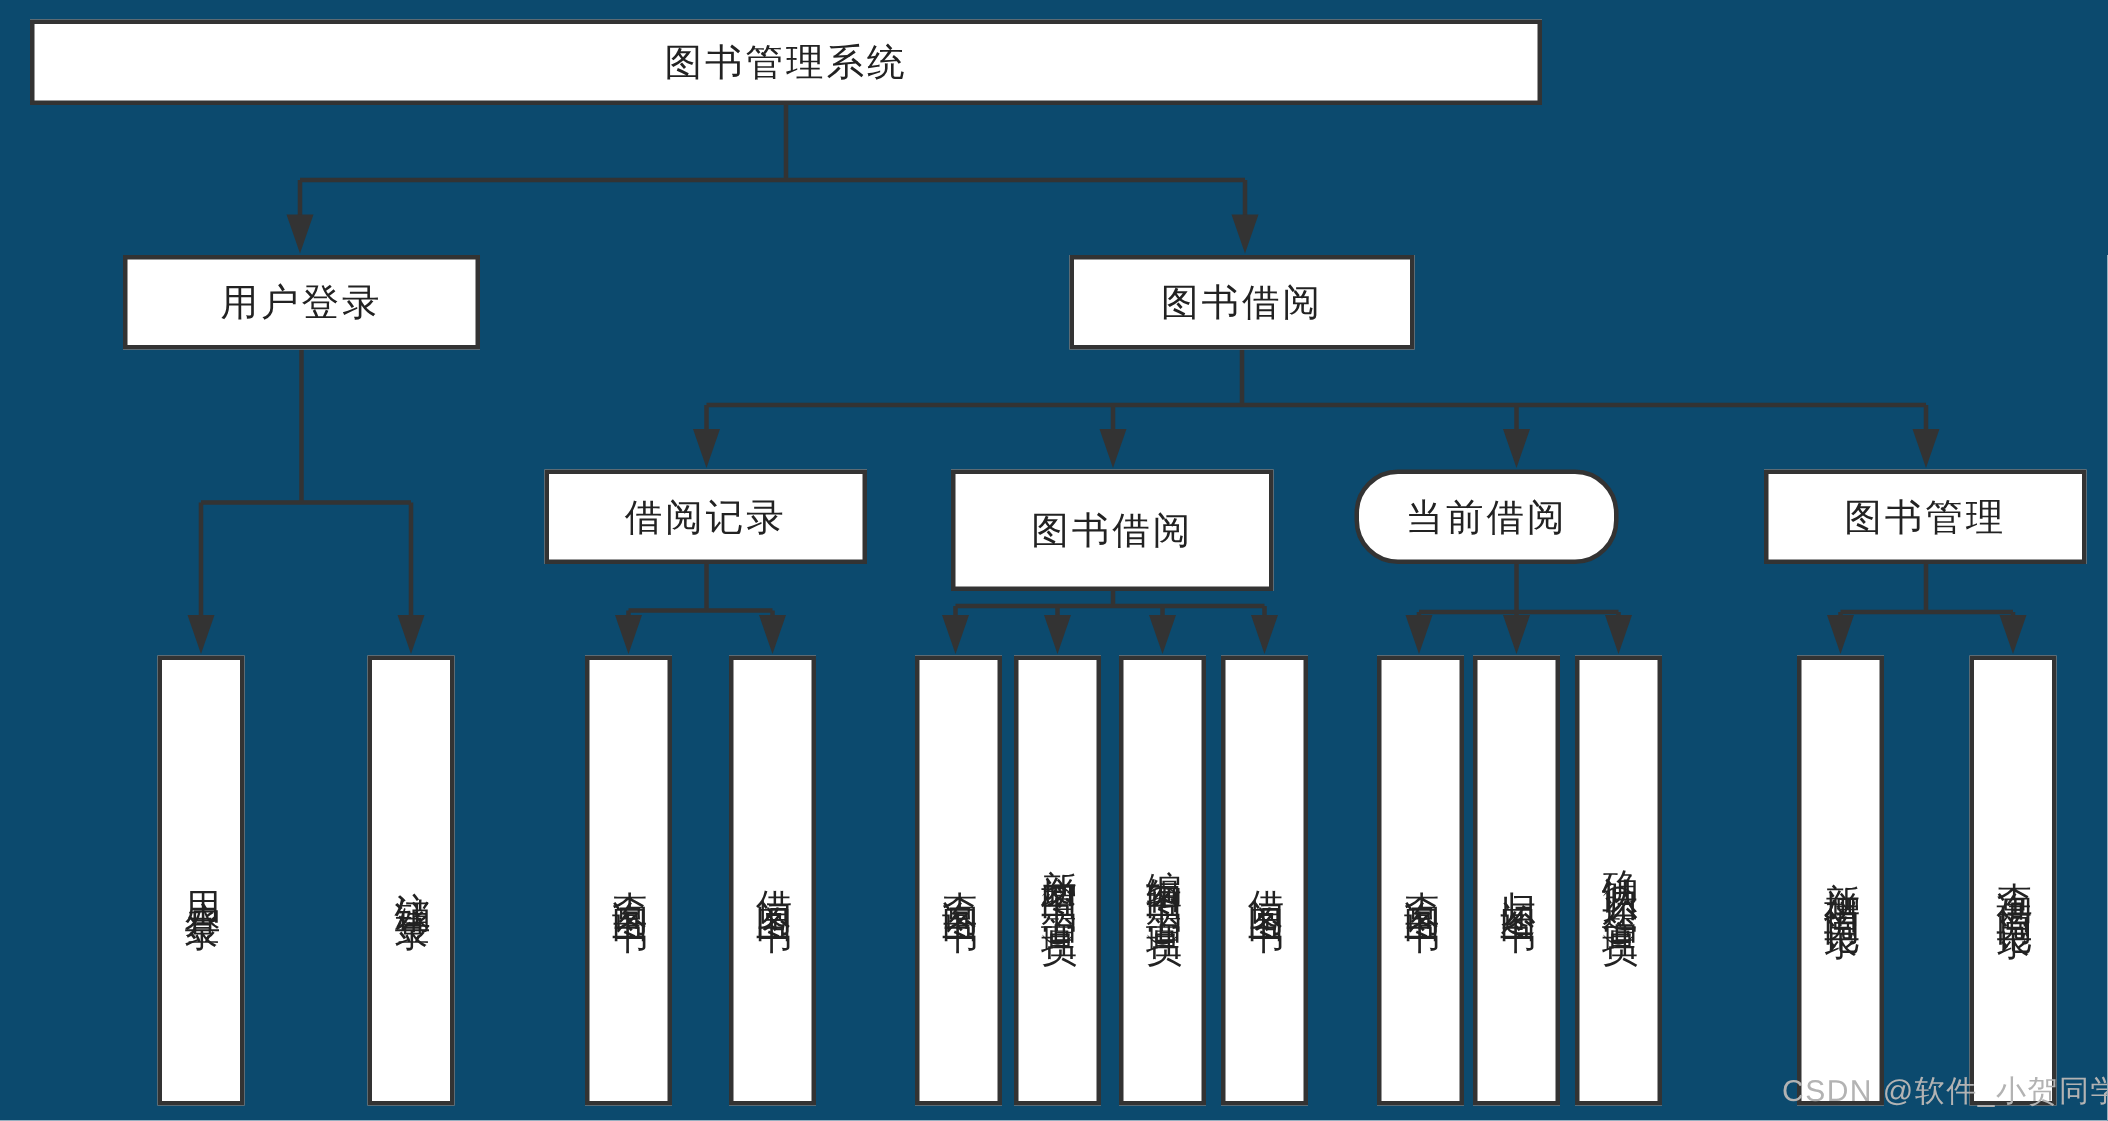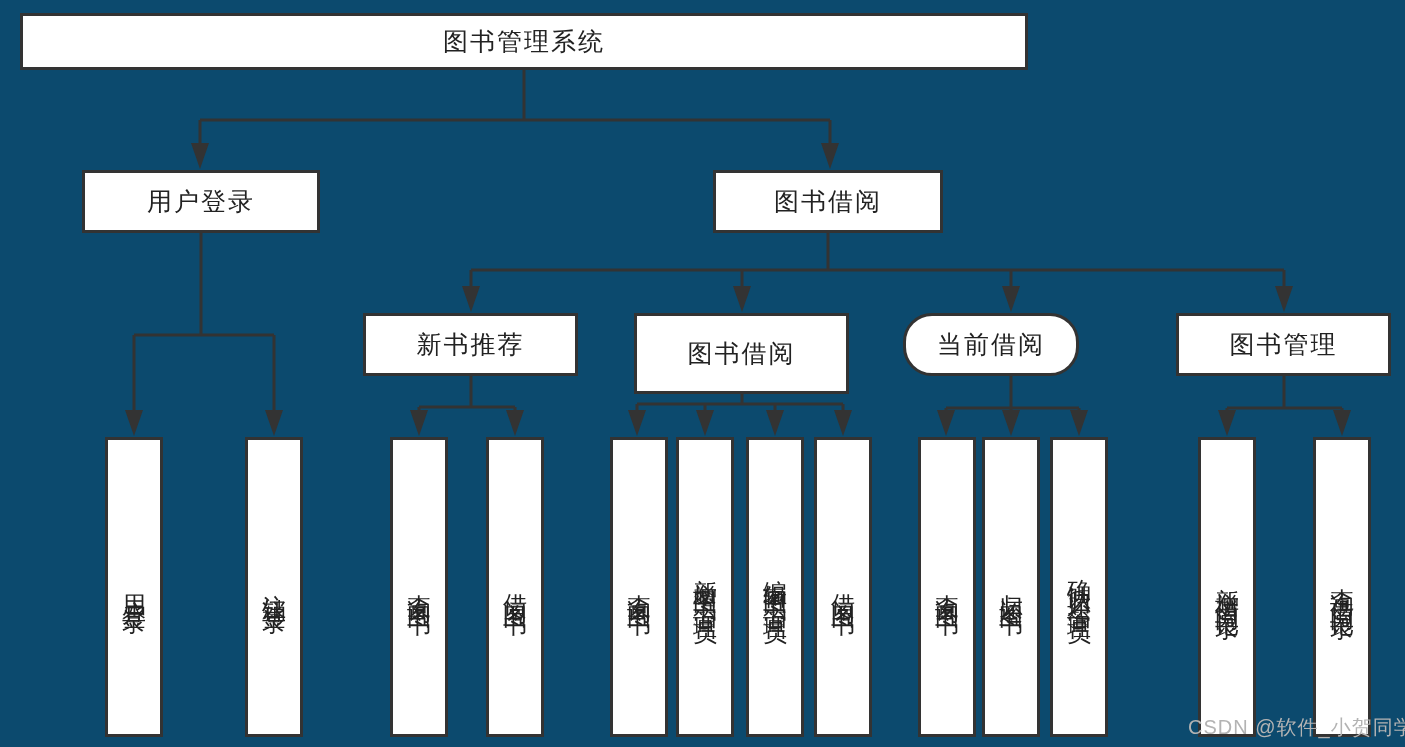--- a/index.html
+++ b/index.html
@@ -121,21 +121,21 @@
   </div>
 
   <div class="node" style="left:82px; top:170px; width:238px; height:63px;">
     <span>用户登录</span>
   </div>
   <div class="node" style="left:713px; top:170px; width:230px; height:63px;">
     <span>图书借阅</span>
   </div>
 
   <div class="node" style="left:363px; top:313px; width:215px; height:63px;">
-    <span>新书推荐</span>
+    <span>借阅记录</span>
   </div>
   <div class="node" style="left:634px; top:313px; width:215px; height:81px;">
     <span>图书借阅</span>
   </div>
   <div class="node" style="left:903px; top:313px; width:176px; height:63px;border-radius:29px;">
     <span>当前借阅</span>
   </div>
   <div class="node" style="left:1176px; top:313px; width:215px; height:63px;">
     <span>图书管理</span>
   </div>

